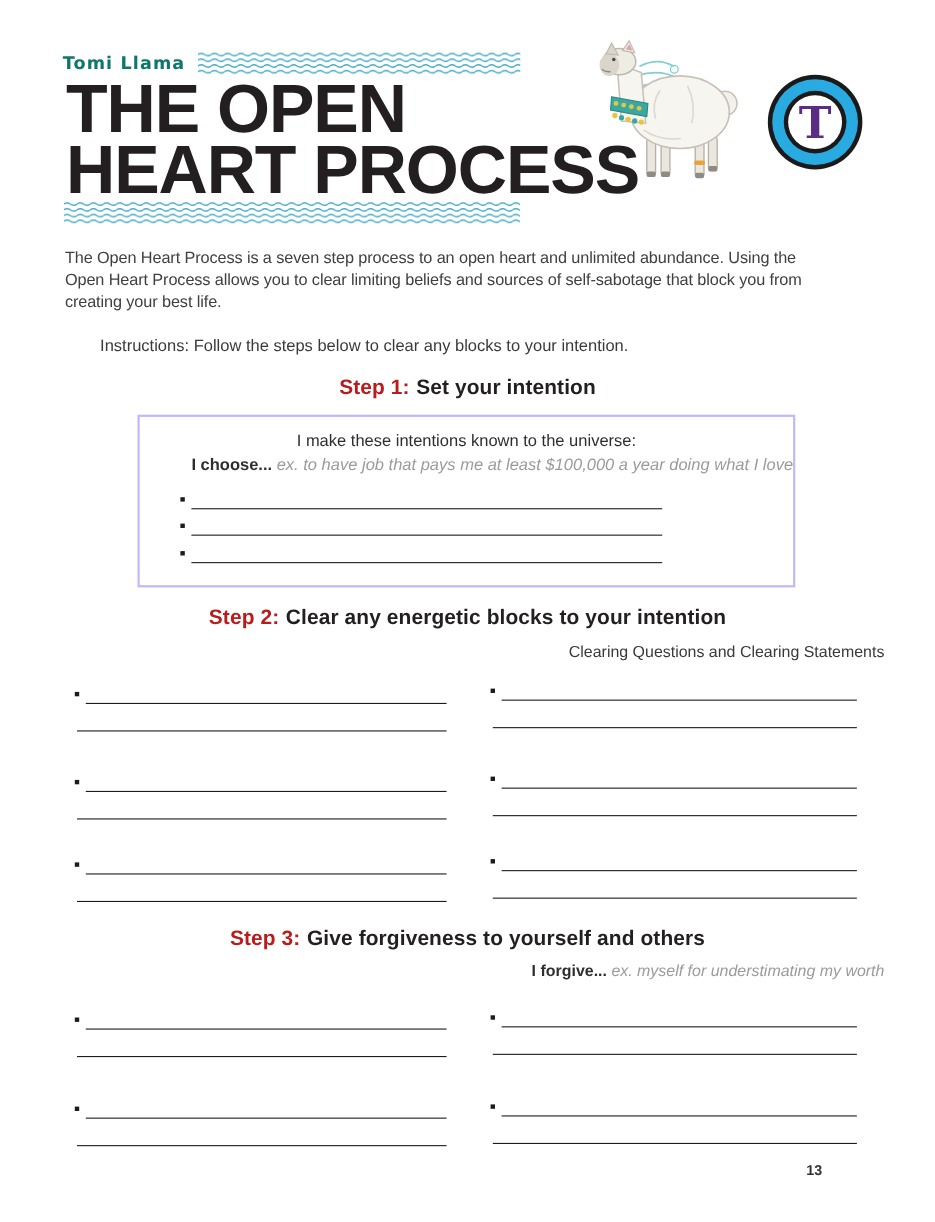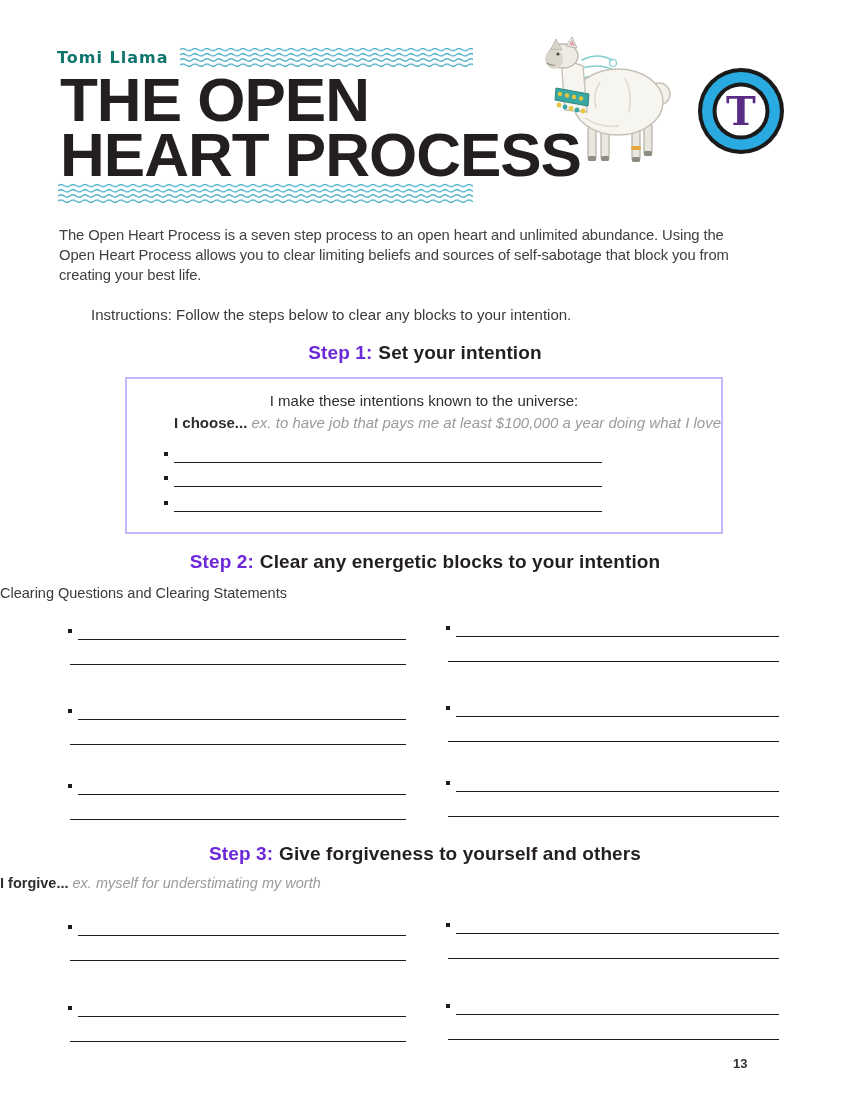--- a/index.html
+++ b/index.html
@@ -32,23 +32,23 @@
   }
   .instructions {
     position:absolute; top:306px; left:59px; width:690px;
     font-size:15px; color:#3a3a3a;margin-left:32px;
   }
   
   .step-heading {
     position:absolute; left:0; width:850px; text-align:center;
     font-size:19px; font-weight:bold; color:#231f20; letter-spacing:0.1px;
   }
-  .step-label { color:#6d28d9; margin-right:6px; }
+  .step-label { color:#b91c1c; margin-right:6px; }
   .step-subtitle {
-    position:absolute; left:0; width:804px; text-align:left;
+    position:absolute; left:0; width:804px; text-align:right;
     font-size:14.5px; color:#3a3a3a;
   }
   .prompt-bold { font-weight:bold; color:#2e2e2e; }
   .example-italic { font-style:italic; color:#9b9b9b; }
   
   .intention-box {
     position:absolute; top:377px; left:125px; width:598px; height:157px;
     border:2px solid #c4b5fd; background:#ffffff;
   }
   .box-line1 { margin-top:13px; text-align:center; font-size:15px; color:#2e2e2e; font-weight:500; }

